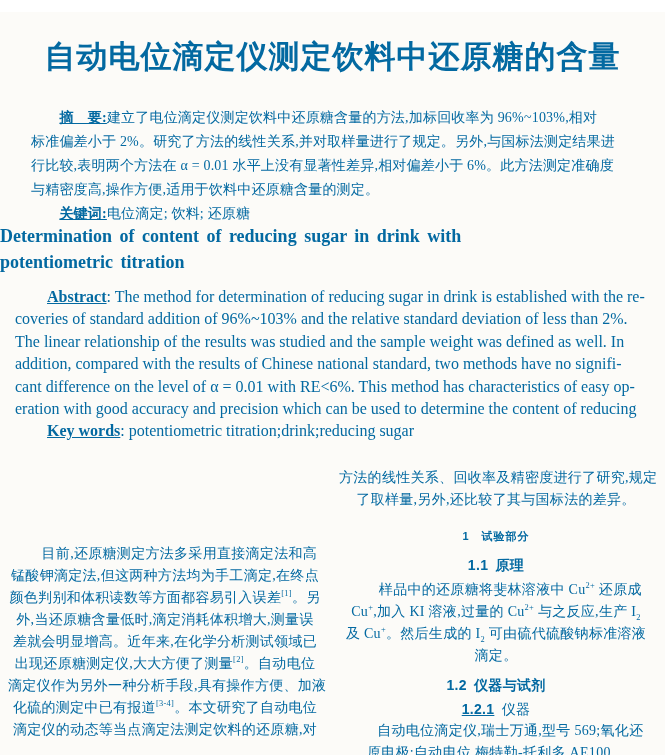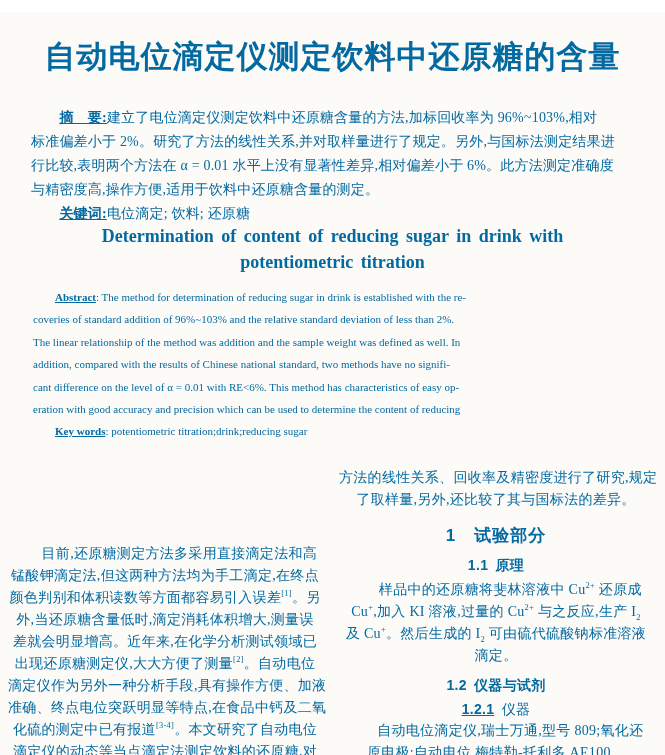--- a/index.html
+++ b/index.html
@@ -24,39 +24,39 @@
     font-size: 31px; font-weight: 700; letter-spacing: 1px;
   }
 
   .abs-cn {
     position: absolute; top: 94px; left: 31px; width: 606px;
     font-size: 14px; line-height: 24px; letter-spacing: 0.2px;
   }
 
   .title-en {
     position: absolute; top: 211px; left: 0; width: 100%;
-    text-align: center;
+    text-align: left;
     font-size: 18px; font-weight: 700; line-height: 26px; word-spacing: 3px;
   }
 
   .abs-en {
-    position: absolute; top: 274px; left: 33px; width: 606px;
-    font-size: 11px; line-height: 22.4px;
+    position: absolute; top: 274px; left: 15px; width: 606px;
+    font-size: 16px; line-height: 22.4px;
   }
 
   .col {
     position: absolute; width: 314px;
     font-size: 14px; line-height: 22px; letter-spacing: 0.3px; text-align: center;
   }
   .col-left  { left: 8px;  top: 531px; }
   .col-right { left: 339px; top: 455px; }
 
   .h1 {
     font-family: "Liberation Sans", "DejaVu Sans", sans-serif;
-    font-size: 17px; font-weight: 700; letter-spacing: 1px;
+    font-size: 11px; font-weight: 700; letter-spacing: 1px;
     margin: 15px 0 9px 0; line-height: 20px;
   }
   .h2 {
     font-family: "Liberation Sans", "DejaVu Sans", sans-serif;
     font-size: 14px; font-weight: 700;
     margin: 8px 0 4px 0; line-height: 20px;
   }
   .h3 {
     font-size: 14px; margin: 2px 0 0 0; line-height: 20px;
   }
@@ -81,38 +81,37 @@
 
   <div class="title-en">
       <div class="ln">Determination of content of reducing sugar in drink with</div>
       <div class="ln">potentiometric titration</div>
     </div>
 
   <div class="abs-en">
     <div>
         <div class="ln">　　<b>Abstract</b>: The method for determination of reducing sugar in drink is established with the re-</div>
         <div class="ln">coveries of standard addition of 96%~103% and the relative standard deviation of less than 2%.</div>
-        <div class="ln">The linear relationship of the method was addition and the sample weight was defined as well. In</div>
+        <div class="ln">The linear relationship of the results was studied and the sample weight was defined as well. In</div>
         <div class="ln">addition, compared with the results of Chinese national standard, two methods have no signifi-</div>
         <div class="ln">cant difference on the level of α = 0.01 with RE&lt;6%. This method has characteristics of easy op-</div>
         <div class="ln">eration with good accuracy and precision which can be used to determine the content of reducing</div>
       </div>
     <div class="ln">　　<b>Key words</b>: potentiometric titration;drink;reducing sugar</div>
   </div>
 
   <div class="col col-left">
     <div>
         <div class="ln">　　目前,还原糖测定方法多采用直接滴定法和高</div>
         <div class="ln">锰酸钾滴定法,但这两种方法均为手工滴定,在终点</div>
         <div class="ln">颜色判别和体积读数等方面都容易引入误差<sup>[1]</sup>。另</div>
         <div class="ln">外,当还原糖含量低时,滴定消耗体积增大,测量误</div>
         <div class="ln">差就会明显增高。近年来,在化学分析测试领域已</div>
         <div class="ln">出现还原糖测定仪,大大方便了测量<sup>[2]</sup>。自动电位</div>
         <div class="ln">滴定仪作为另外一种分析手段,具有操作方便、加液</div>
-        <div class="ln">准确、终点电位突跃明显等特点,在食品中钙及二氧</div>
         <div class="ln">化硫的测定中已有报道<sup>[3-4]</sup>。本文研究了自动电位</div>
         <div class="ln">滴定仪的动态等当点滴定法测定饮料的还原糖,对</div>
       </div>
   </div>
 
   <div class="col col-right">
     <div>
         <div class="ln">方法的线性关系、回收率及精密度进行了研究,规定</div>
         <div class="ln">了取样量,另外,还比较了其与国标法的差异。</div>
       </div>
@@ -120,18 +119,18 @@
     <div class="h2">1.1 原理</div>
     <div>
         <div class="ln">　　样品中的还原糖将斐林溶液中 Cu<sup>2+</sup> 还原成</div>
         <div class="ln">Cu<sup>+</sup>,加入 KI 溶液,过量的 Cu<sup>2+</sup> 与之反应,生产 I<sub>2</sub></div>
         <div class="ln">及 Cu<sup>+</sup>。然后生成的 I<sub>2</sub> 可由硫代硫酸钠标准溶液</div>
         <div class="ln">滴定。</div>
       </div>
     <div class="h2">1.2 仪器与试剂</div>
     <div class="h3"><b>1.2.1</b> 仪器</div>
     <div>
-        <div class="ln">　　自动电位滴定仪,瑞士万通,型号 809;氧化还</div>
+        <div class="ln">　　自动电位滴定仪,瑞士万通,型号 569;氧化还</div>
         <div class="ln">原电极;自动电位,梅特勒-托利多 AE100。</div>
       </div>
   </div>
 
 </div>
 
 </body></html>

